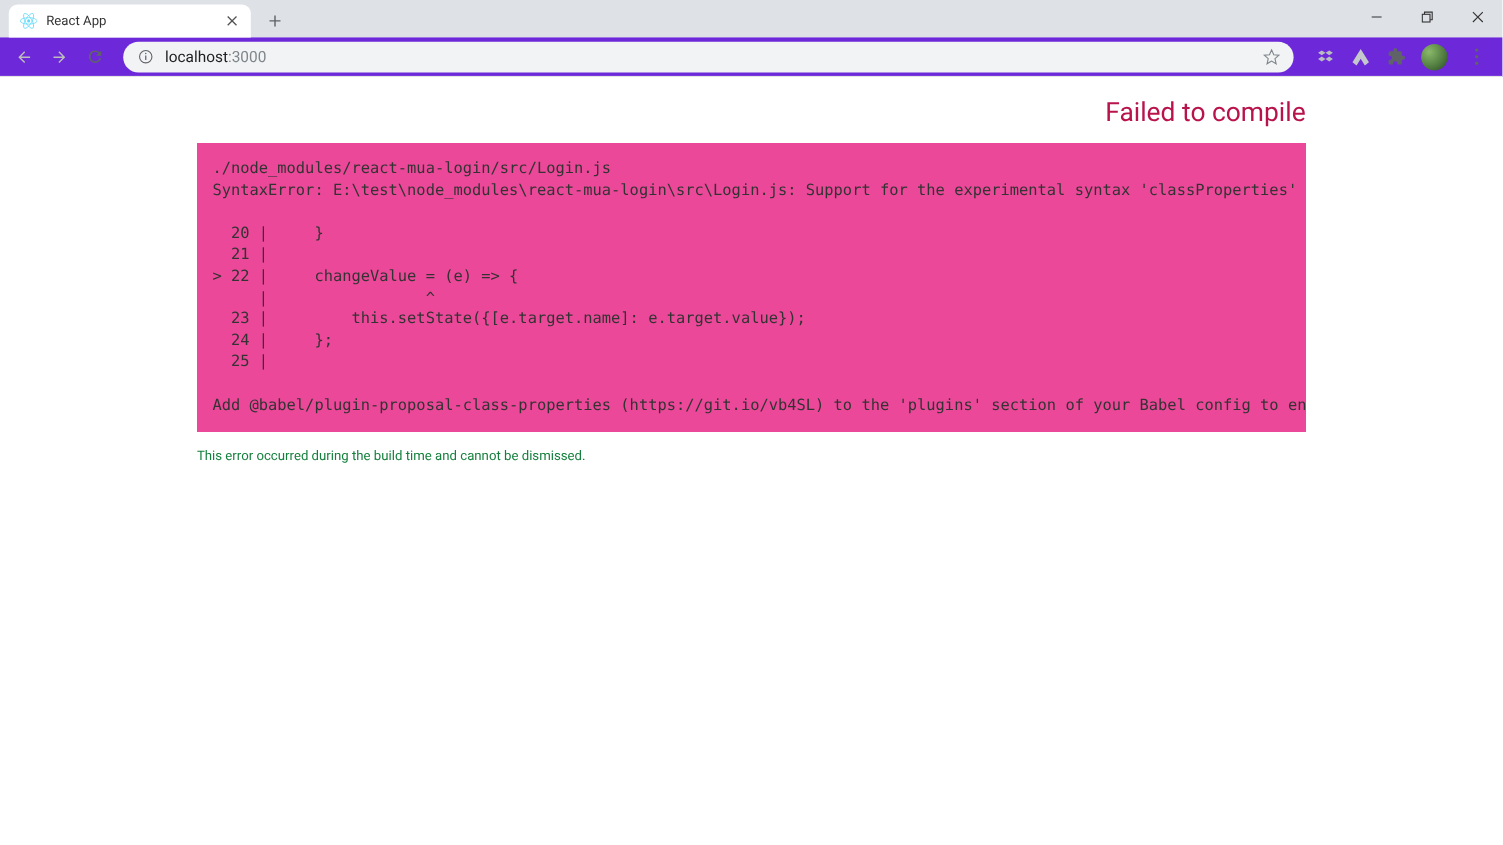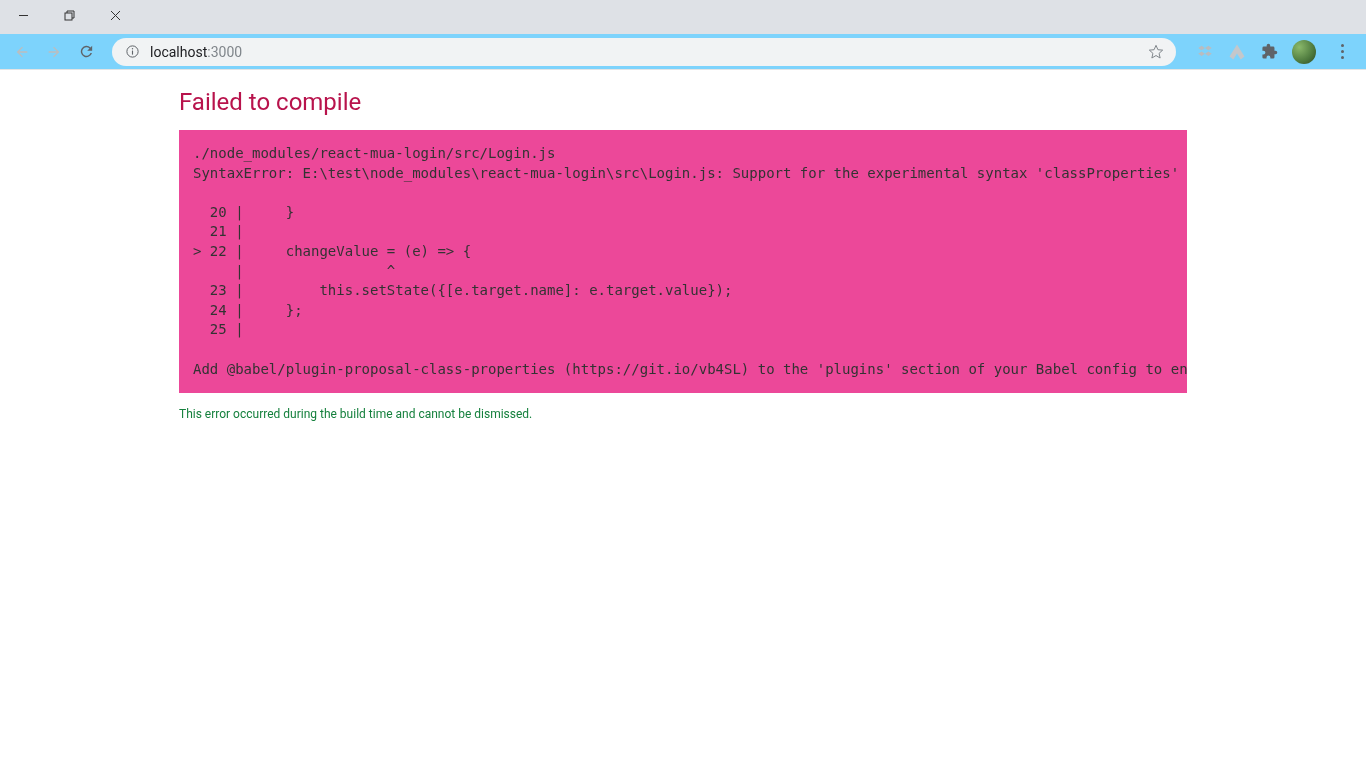--- a/index.html
+++ b/index.html
@@ -64,21 +64,21 @@
       height: 100%;
     }
     .win-btn {
       width: 46px; height: 30px;
       display: flex; align-items: center; justify-content: center;
       color: #333;
       cursor: pointer;
     }
     .toolbar {
       height: 36px;
-      background: #7dd3fc;
+      background: #6d28d9;
       border-bottom: 1px solid #e4e4e4;
       display: flex;
       align-items: center;
       padding: 0 8px;
       gap: 4px;
     }
     .nav-btn {
       width: 28px; height: 28px;
       border-radius: 50%;
       display: flex; align-items: center; justify-content: center;
@@ -144,20 +144,21 @@
     }
     .page {
       max-width: 1008px;
       margin: 0 auto;
     }
     .error-title {
       font-size: 24px;
       font-weight: 400;
       color: #b8134c;
       padding: 4px 0 14px 0;
+      text-align: right;
     }
     .code-block {
       background: #ec4899;
       padding: 14px 14px;
       font-family: Consolas, Menlo, monospace;
       font-size: 14px;
       line-height: 1.4;
       color: #333;
       white-space: pre;
       overflow-x: auto;
@@ -165,20 +166,45 @@
     .dismiss-note {
       margin-top: 14px;
       font-size: 12px;
       color: #15803d;
     }
   </style>
 </head>
 <body>
 
 <div class="titlebar">
+  <div class="tabs-area">
+    <div class="tab">
+      <span class="favicon">
+        <svg viewBox="-11.5 -10.23 23 20.46">
+            <circle r="2" fill="#61dafb"></circle>
+            <g stroke="#61dafb" stroke-width="1" fill="none">
+              <ellipse rx="11" ry="4.2"></ellipse>
+              <ellipse rx="11" ry="4.2" transform="rotate(60)"></ellipse>
+              <ellipse rx="11" ry="4.2" transform="rotate(120)"></ellipse>
+            </g>
+          </svg>
+      </span>
+      <span class="title">React App</span>
+      <span class="close">
+        <svg width="10" height="10" viewBox="0 0 10 10">
+            <path d="M1 1 L9 9 M9 1 L1 9" stroke="#555" stroke-width="1.2"></path>
+          </svg>
+      </span>
+    </div>
+    <div class="new-tab">
+      <svg width="12" height="12" viewBox="0 0 12 12">
+          <path d="M6 1 V11 M1 6 H11" stroke="#5f6368" stroke-width="1.3"></path>
+        </svg>
+    </div>
+  </div>
   <div class="window-controls">
     <div class="win-btn">
       <svg width="11" height="11" viewBox="0 0 11 11">
           <path d="M1 5.5 H10" stroke="#333" stroke-width="1"></path>
         </svg>
     </div>
     <div class="win-btn">
       <svg width="11" height="11" viewBox="0 0 11 11">
           <rect x="1" y="3" width="7" height="7" stroke="#333" fill="none" stroke-width="1"></rect>
           <path d="M3 3 V1 H10 V8 H8" stroke="#333" fill="none" stroke-width="1"></path>

